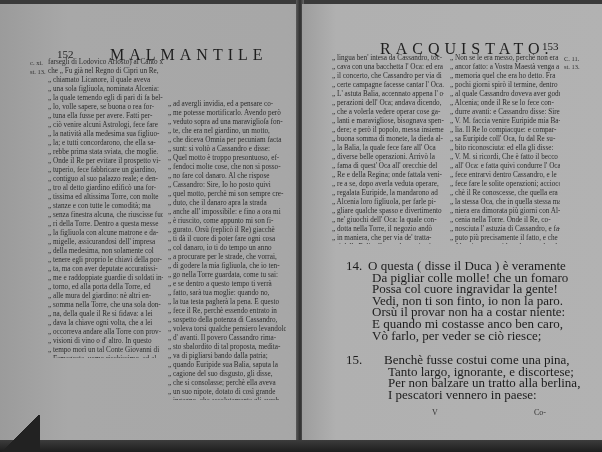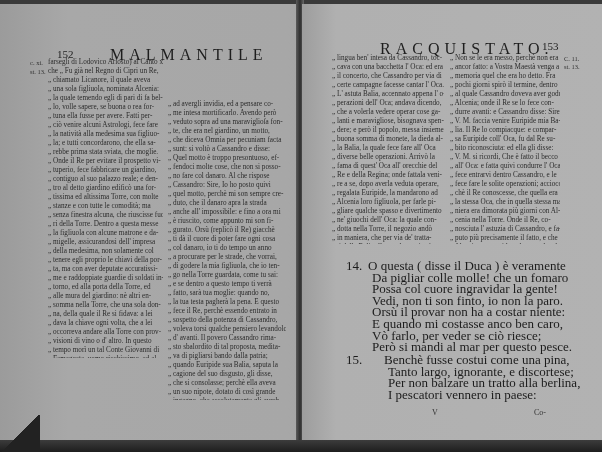--- a/index.html
+++ b/index.html
@@ -71,21 +71,21 @@
         <div class="ln">„ somma nella Torre, che una sola don-</div>
         <div class="ln">„ na, della quale il Re si fidava: a lei</div>
         <div class="ln">„ dava la chiave ogni volta, che a lei</div>
         <div class="ln">„ occorreva andare alla Torre con prov-</div>
         <div class="ln">„ visioni di vino o d' altro. In questo</div>
         <div class="ln">„ tempo morì un tal Conte Giovanni di</div>
         <div class="ln">„ Famagosta, uomo ricchissimo, ed al-</div>
       </div>
     <div class="col" id="lp-c2" style="left: 168px; top: 54px; width: 118px; max-height: 300px; overflow: hidden; margin-top: 42px;">
         <div class="ln">„ ad avergli invidia, ed a pensare co-</div>
-        <div class="ln">„ me intesa mortificarlo. Avendo però</div>
+        <div class="ln">„ me potesse mortificarlo. Avendo però</div>
         <div class="ln">„ veduto sopra ad una maraviglioſa fon-</div>
         <div class="ln">„ te, che era nel giardino, un motto,</div>
         <div class="ln">„ che diceva Omnia per pecuniam facta</div>
         <div class="ln">„ sunt: si voltò a Cassandro e disse:</div>
         <div class="ln">„ Quel motto è troppo presontuoso, ef-</div>
         <div class="ln">„ fendoci molte cose, che non si posso-</div>
         <div class="ln">„ no fare col danaro. Al che rispose</div>
         <div class="ln">„ Cassandro: Sire, Io ho posto quivi</div>
         <div class="ln">„ quel motto, perchè mi son sempre cre-</div>
         <div class="ln">„ duto, che il danaro apra la strada</div>
@@ -176,21 +176,20 @@
     <div class="verse" id="stanza-14" style="left:44px; top:256px;">
         <span class="stanza-num" style="left: 0px;">14.</span>
         <div style="margin-left: 22px;">
           <div class="vl">O questa ( disse il Duca ) è veramente</div>
           <div class="vl indent">Da pigliar colle molle! che un fomaro</div>
           <div class="vl indent">Possa col cuore ingravidar la gente!</div>
           <div class="vl indent">Vedi, non ti son finto, io non la paro.</div>
           <div class="vl indent">Orsù il provar non ha a costar niente:</div>
           <div class="vl indent">E quando mi costasse anco ben caro,</div>
           <div class="vl indent">Vò farlo, per veder se ciò riesce;</div>
-          <div class="vl indent">Però si mandi al mar per questo pesce.</div>
         </div>
       </div>
     <div class="verse" id="stanza-15" style="left:44px; top:350px;">
         <span class="stanza-num" style="left: 0px;">15.</span>
         <div style="margin-left: 38px;">
           <div class="vl">Benchè fusse costui come una pina,</div>
           <div class="vl indent">Tanto largo, ignorante, e discortese;</div>
           <div class="vl indent">Per non balzare un tratto alla berlina,</div>
           <div class="vl indent">I pescatori vennero in paese:</div>
         </div>

